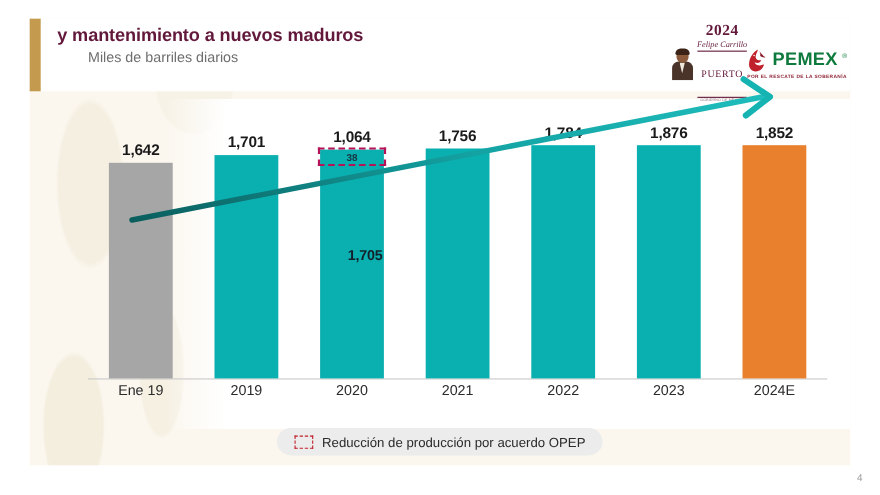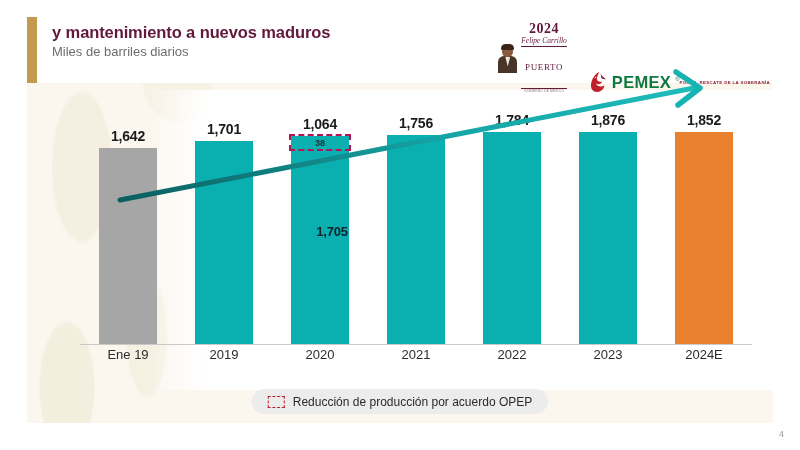--- a/index.html
+++ b/index.html
@@ -72,29 +72,30 @@
     font-size: 16.5px;
     font-weight: bold;
     line-height: 20px;
     letter-spacing: -0.1px;
   }
   .subtitle {
     color: #6d6d6d;
     font-size: 13px;
     line-height: 17px;
     margin-top: 1px;
+    margin-left: 28px;
   }
   
   .logos {
     position: absolute;
     right: 30px;
     top: 22px;
     display: flex;
-    align-items: flex-end;
-    gap: 22px;
+    align-items: center;
+    gap: 0;
   }
   .logo-gob {
     display: flex;
     align-items: center;
     gap: 3px;
   }
   .gob-portrait {
     width: 21px;
     height: 30px;
     position: relative;
@@ -165,21 +166,21 @@
     margin-top: 1px;
   }
   .gob-foot {
     font-size: 3.2px;
     color: #8a6a78;
     margin-top: 1.5px;
     letter-spacing: .2px;
   }
   .logo-pemex {
     display: flex;
-    flex-direction: row;
+    flex-direction: column;
     align-items: center;
   }
   .pemex-row {
     display: flex;
     align-items: center;
     gap: 3px;
   }
   .pemex-mark {
     width: 20px;
     height: 22px;

